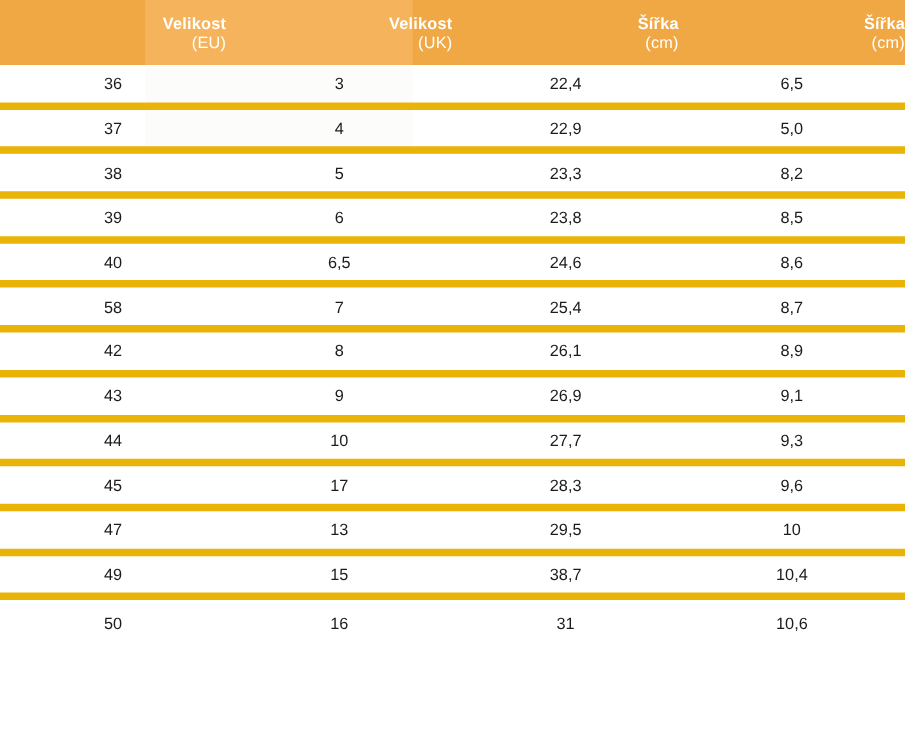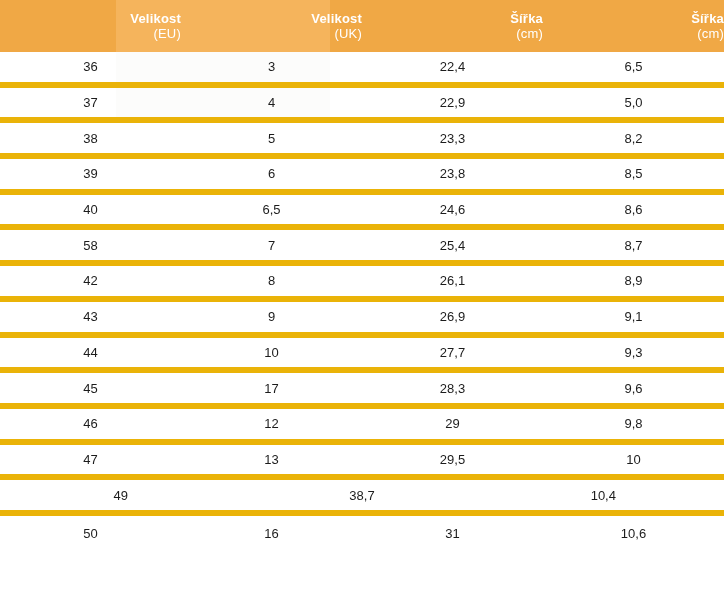--- a/index.html
+++ b/index.html
@@ -189,33 +189,28 @@
         <div class="td">27,7</div>
         <div class="td">9,3</div>
       </div>
       <div class="tr">
         <div class="td">45</div>
         <div class="td">17</div>
         <div class="td">28,3</div>
         <div class="td">9,6</div>
       </div>
       <div class="tr">
-        <div class="td">46</div>
-        <div class="td">12</div>
-        <div class="td">29</div>
-        <div class="td">9,8</div>
-      </div>
-      <div class="tr">
         <div class="td">47</div>
         <div class="td">13</div>
         <div class="td">29,5</div>
         <div class="td">10</div>
       </div>
       <div class="tr">
         <div class="td">49</div>
+        <div class="td">15</div>
         <div class="td">38,7</div>
         <div class="td">10,4</div>
       </div>
       <div class="tr">
         <div class="td">50</div>
         <div class="td">16</div>
         <div class="td">31</div>
         <div class="td">10,6</div>
       </div>
     </div>

